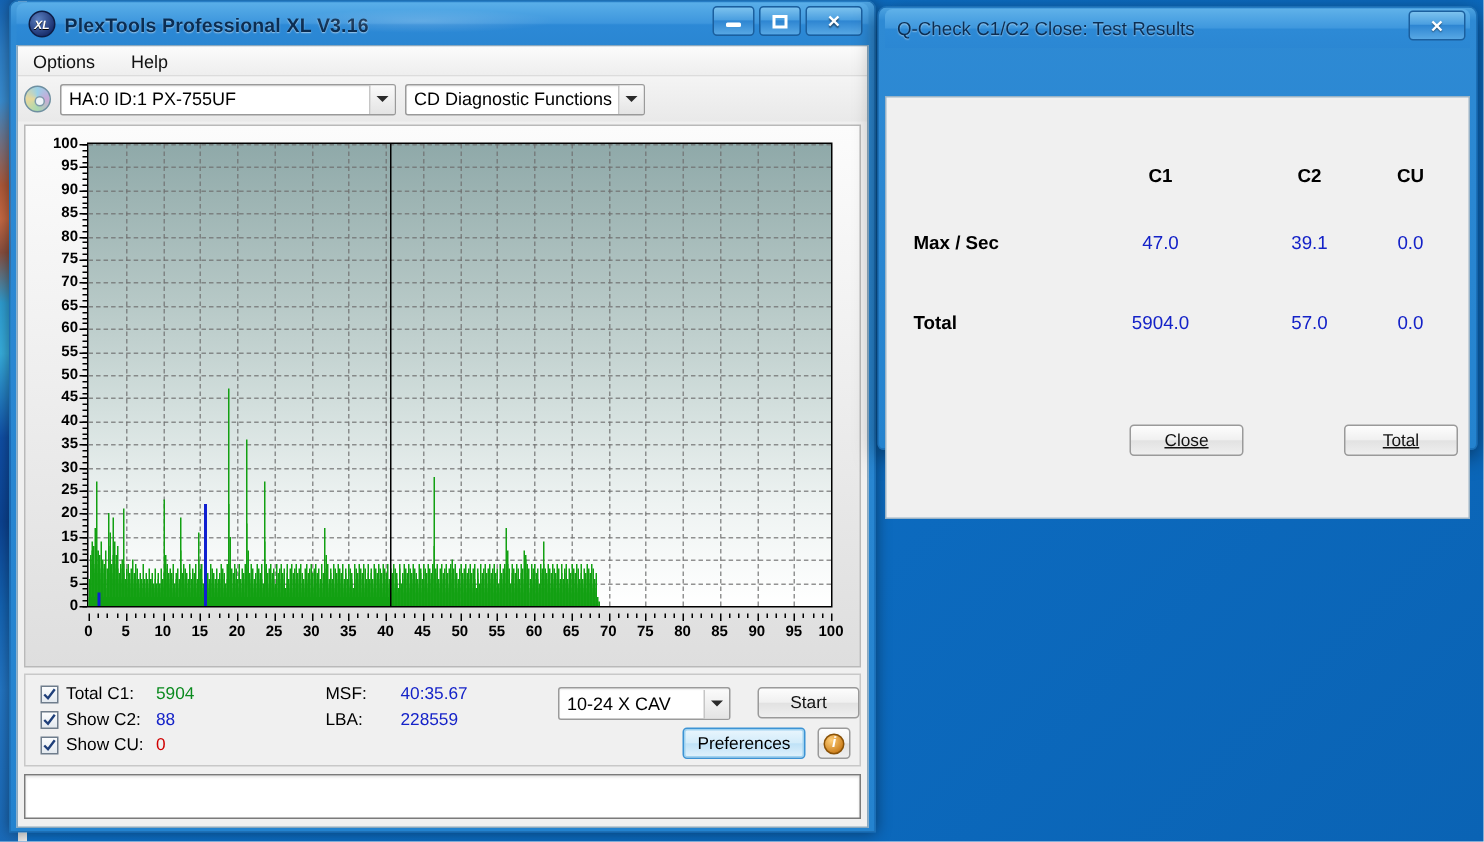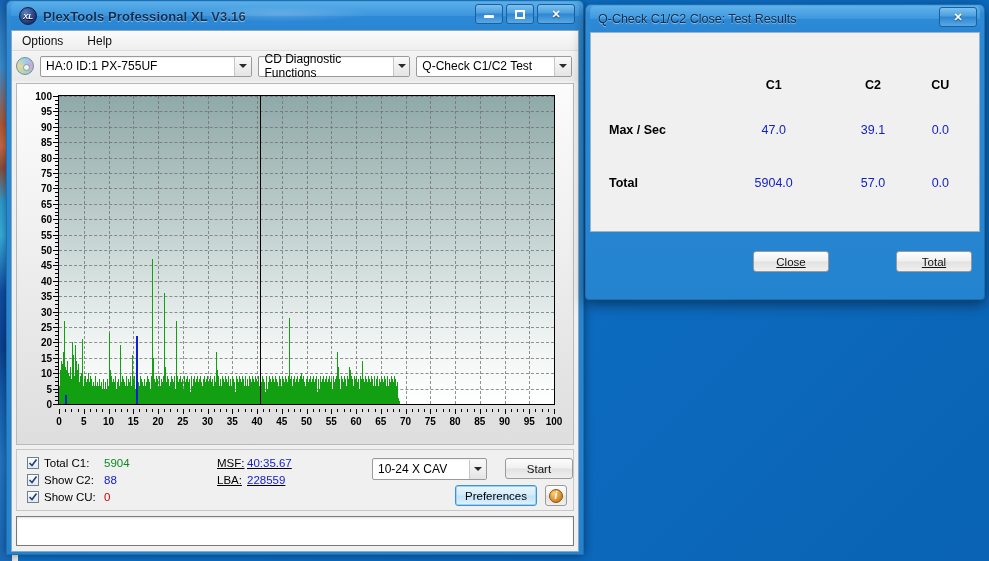--- a/index.html
+++ b/index.html
@@ -163,21 +163,21 @@
   .chk-row { position:absolute; left:10px; display:flex; align-items:center; gap:5px; }
   .chk {
     width:12px;height:12px;border:1px solid #6f7d8c;background:linear-gradient(to bottom,#fcfdfe,#e3e9ef);
     display:flex;align-items:center;justify-content:center;
   }
   .chk svg { display:block; }
   .chk-label { width: 55px; }
   .val-c1 { color:#0a8A1e; font-weight:normal;}
   .val-c2 { color:#1422c8; }
   .val-cu { color:#d00000; }
-  .info-row { position:absolute; display:flex; gap:2px;text-decoration:underline; }
+  .info-row { position:absolute; display:flex; gap:22px; }
   .info-key { color:#000; width: 28px;}
   .info-val { color:#1422c8; }
   #speed-combo { position:absolute; left:355px; top:8px; width:115px; height:22px; }
   .btn {
     background: linear-gradient(to bottom,#fdfdfd 0%, #f0f0f0 48%, #e2e2e2 52%, #efefef 100%);
     border: 1px solid #9a9a9a; border-radius: 3px;
     font-size: 11.5px; color:#111;
     display:flex; align-items:center; justify-content:center;
   }
   #start-btn { position:absolute; left:488px; top:8px; width:68px; height:21px; }
@@ -218,21 +218,21 @@
   }
   #dlg-title-text { font-size:12.5px; color:#0b2d52; text-shadow:0 1px 1px rgba(255,255,255,.5); }
   #dlg-close {
     position:absolute; right:3px; top:1px; width:38px; height:20px;
     background: linear-gradient(to bottom,#7cc2ee 0%,#4b9fe0 45%,#2e86d2 50%,#58a8e4 100%);
     border:1px solid #1b5f9e; border-radius:3px;
     display:flex;align-items:center;justify-content:center;
     color:#fff;font-size:11px;font-weight:bold;text-shadow:0 1px 1px rgba(0,0,0,.5);
   }
   #dlg-body {
-    background:#f0f0f0; border:1px solid #9ab3c6; height: 200px; position:relative;
+    background:#f0f0f0; border:1px solid #9ab3c6; height: 282px; position:relative;margin-top:32px;
   }
   #res-table {
     position:absolute; left:14px; top:34px; width:364px;
     border-collapse: collapse;
   }
   #res-table th, #res-table td { padding: 0; height: 53px; text-align:center; font-size:12.5px;}
   #res-table th { color:#000; font-weight:bold; height: 36px; vertical-align: middle;}
   #res-table td.rowlabel { text-align:left; font-weight:bold; color:#000; width:108px; padding-left:4px;}
   #res-table td.num { color:#1422c8; font-weight:normal; }
   #dlg-close-btn { position:absolute; left:162px; top:218px; width:76px; height:21px; }
@@ -273,26 +273,20 @@
     <div id="toolbar">
       <div class="disc-icon"></div>
       <div class="combo" id="combo-drive">
         <span>HA:0 ID:1  PX-755UF</span>
         <span class="arrow">
             <i class="caret"></i>
           </span>
       </div>
       <div class="combo" id="combo-func">
         <span>CD Diagnostic Functions</span>
-        <span class="arrow">
-            <i class="caret"></i>
-          </span>
-      </div>
-      <div class="combo" id="combo-test">
-        <span>Q-Check C1/C2 Test</span>
         <span class="arrow">
             <i class="caret"></i>
           </span>
       </div>
     </div>
 
     <div id="chart-panel">
       <div id="yaxis">
           <div class="ytick" style="top: 309px;">0</div>
           <div class="ytick" style="top: 293.6px;">5</div>

